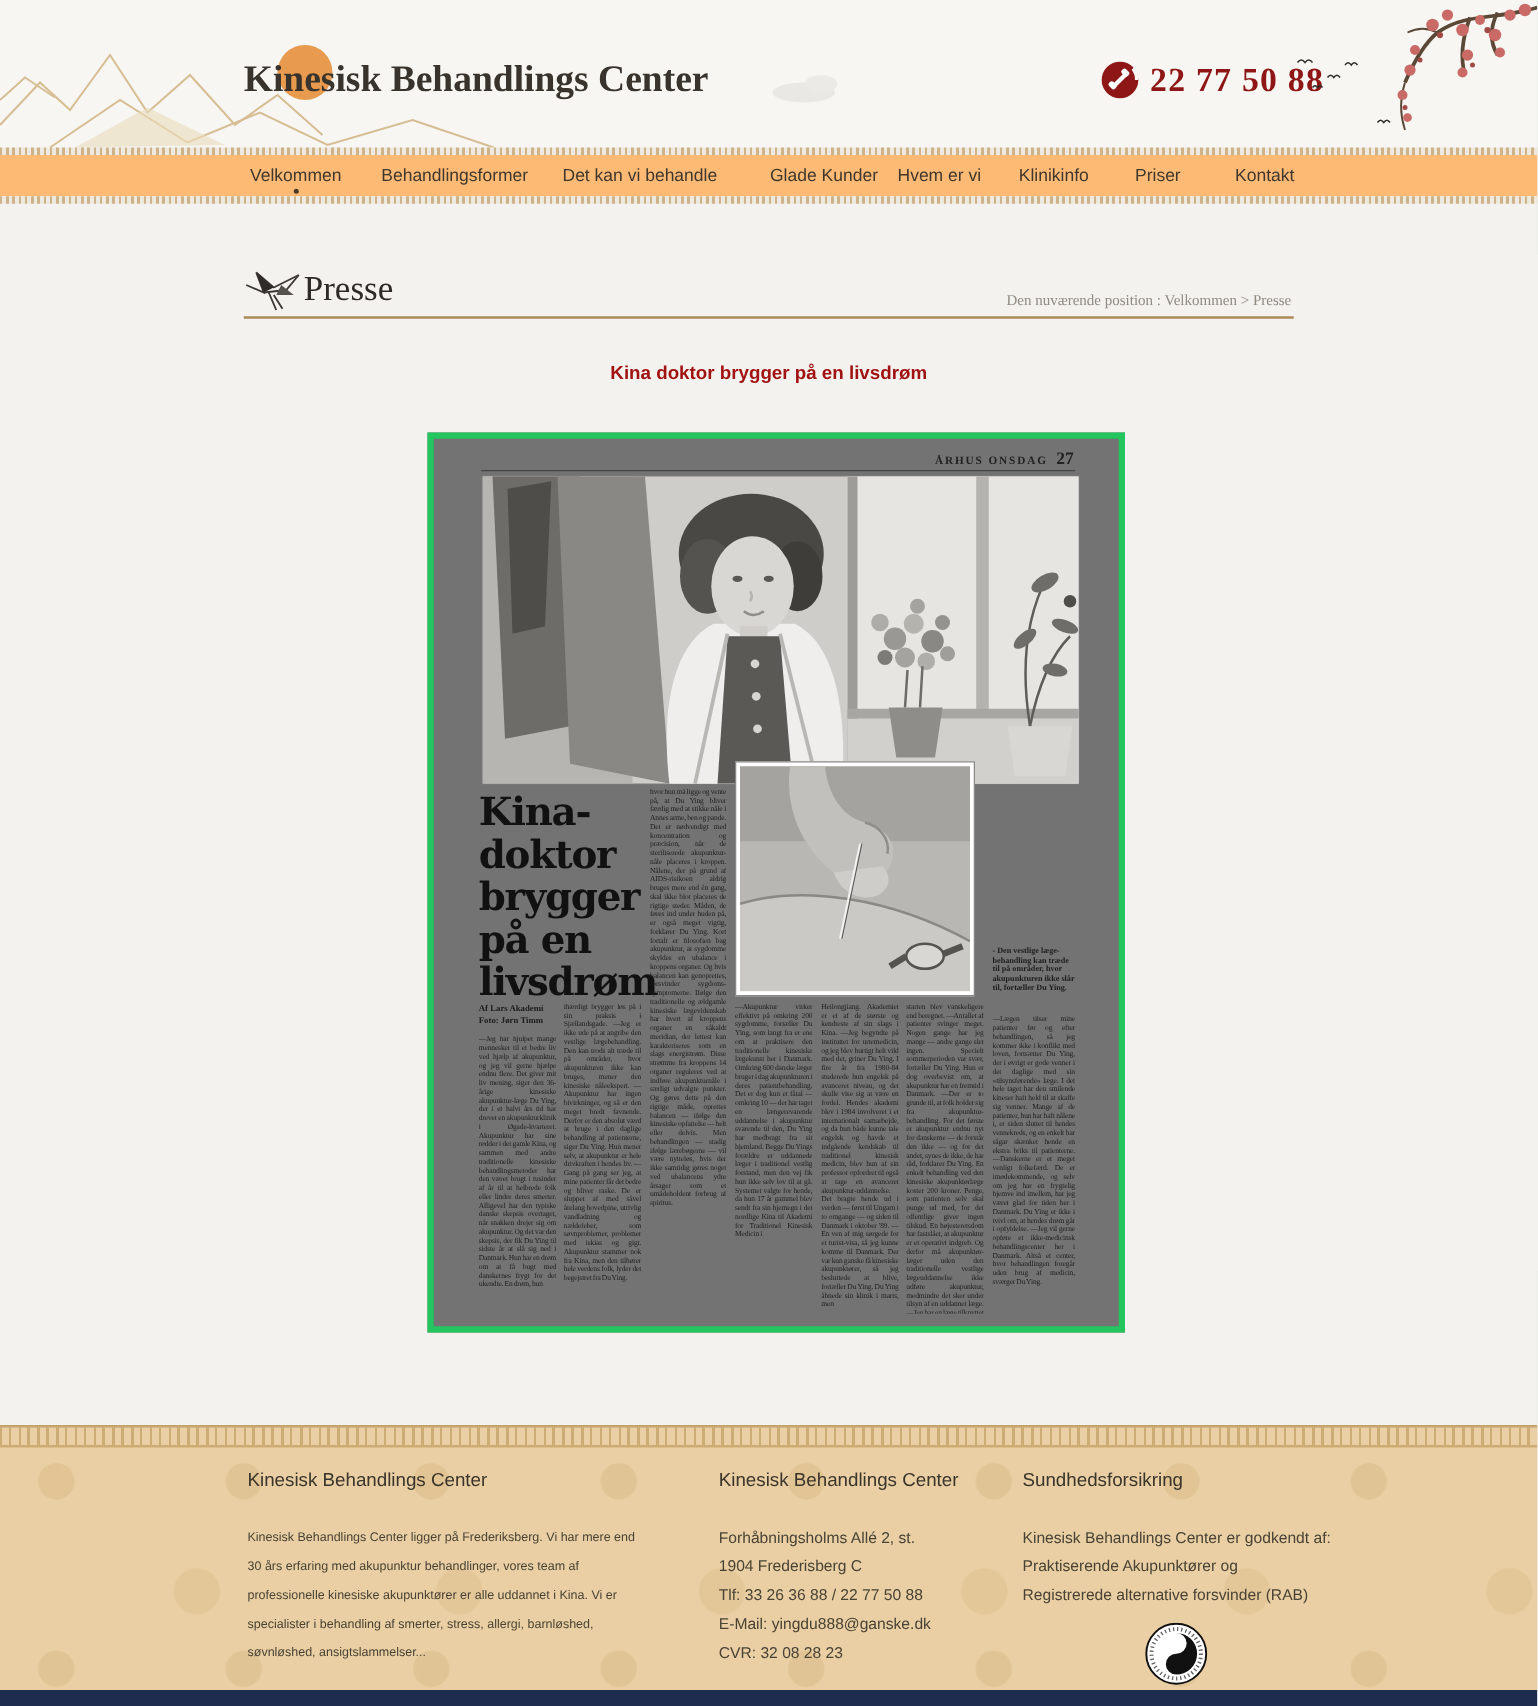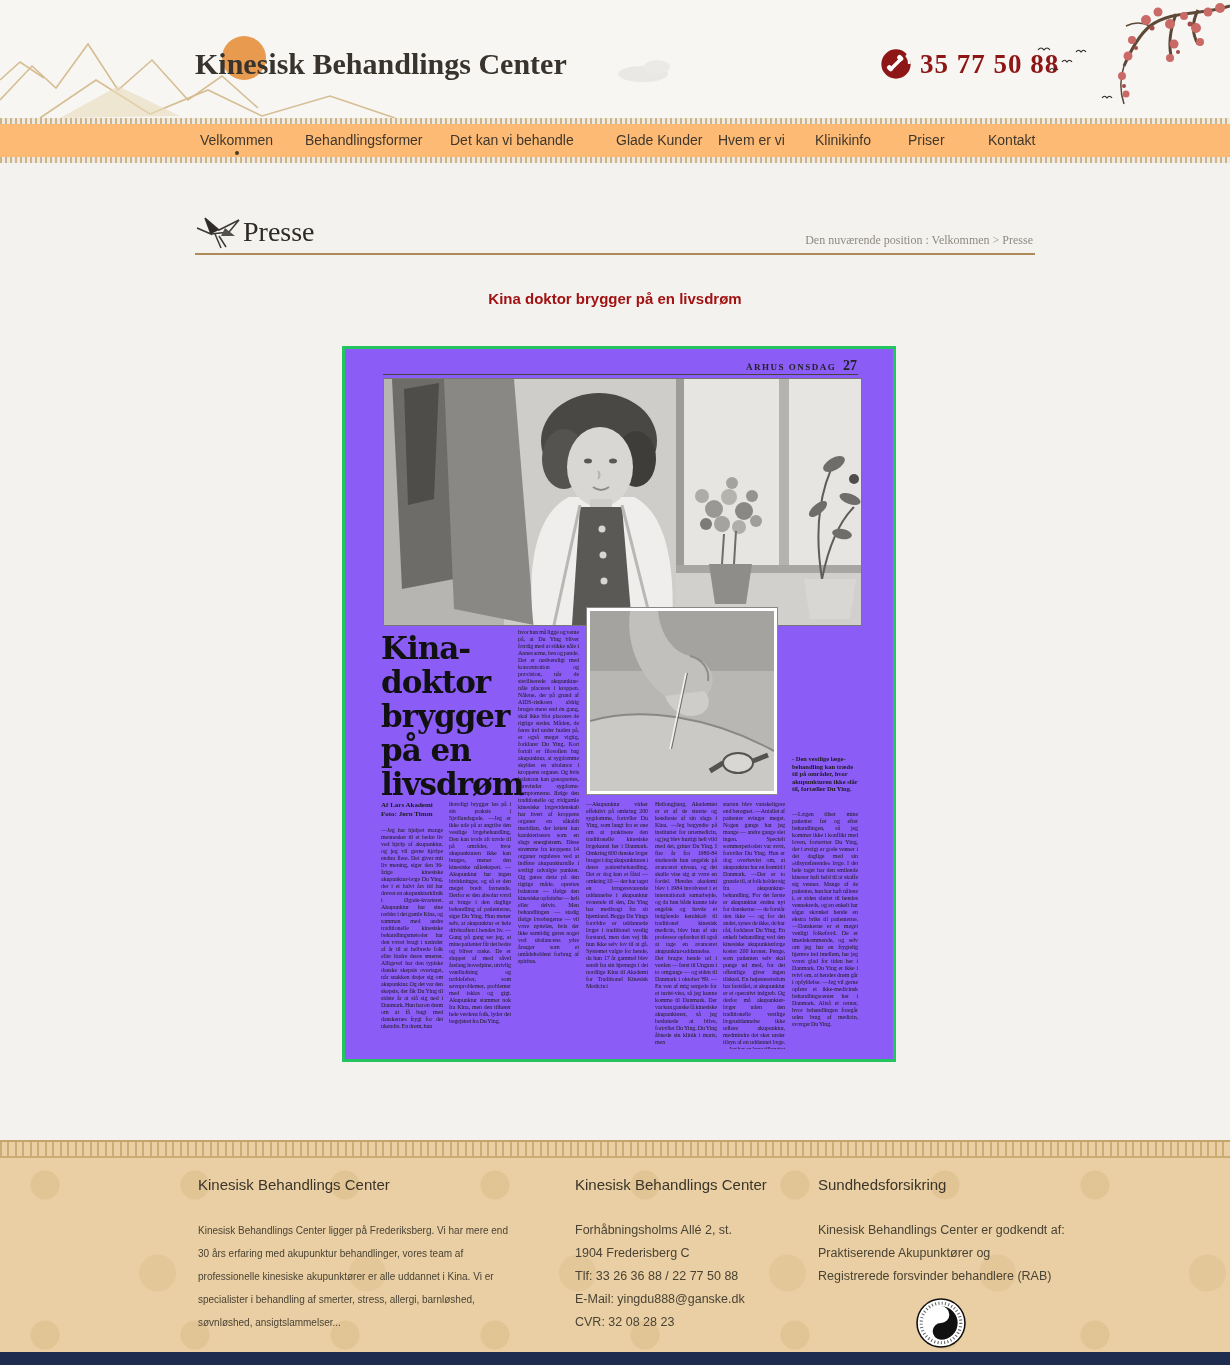--- a/index.html
+++ b/index.html
@@ -32,21 +32,21 @@
   .nav-item:nth-of-type(8){left:988px;}
   .nav-item.active::after{content:"";position:absolute;left:50%;bottom:2px;width:4px;height:4px;margin-left:-2px;border-radius:50%;background:#4a3b28;}
   
   .presse-row{position:absolute;left:195px;top:214px;width:840px;height:38px;}
   .crane{position:absolute;left:0;top:0;}
   .presse-title{position:absolute;left:48px;top:2px;font-family:"Liberation Serif",serif;font-size:28px;color:#2e2a25;}
   .breadcrumb{position:absolute;right:2px;bottom:4px;font-size:12px;color:#8f8a82;cursor:pointer;font-family:Liberation Serif, serif;}
   .divider{position:absolute;left:195px;top:253px;width:840px;height:2px;background:#ac8b58;}
   .article-heading{position:absolute;left:0;top:290px;width:1230px;text-align:center;font-weight:700;font-size:15px;color:#a11212;}
   
-  .paper{position:absolute;left:342px;top:346px;width:548px;height:710px;background:#8b5cf6;border:3px solid #22c55e;
+  .paper{position:absolute;left:342px;top:346px;width:548px;height:710px;background:#737373;border:5px solid #22c55e;
          font-family:"Liberation Serif",serif;color:#1c1c1c;}
   .np-masthead{position:absolute;right:36px;top:9px;font-weight:700;font-size:9px;letter-spacing:1.5px;color:#222;}
   .np-masthead .np-pg{font-size:14px;letter-spacing:0;margin-left:3px;}
   .np-rule{position:absolute;left:38px;right:35px;top:25px;height:1px;background:#444;}
   .np-photo-main{position:absolute;left:38px;top:29px;width:477px;height:246px;border:1px solid #777;}
   .np-headline{position:absolute;left:36px;top:282px;width:152px;font-weight:700;font-size:31px;line-height:34px;letter-spacing:-1px;color:#111;font-family:"DejaVu Serif",serif;}
   .np-byline{position:absolute;left:36px;top:452px;width:90px;font-weight:700;font-size:7px;line-height:9px;}
   .np-col{position:absolute;font-size:6px;line-height:7px;text-align:justify;overflow:hidden;letter-spacing:-0.1px;word-spacing:-0.5px;}
   .col1{left:36px;top:478px;width:62px;height:222px;}
   .col2{left:104px;top:452px;width:62px;height:248px;}
@@ -98,21 +98,21 @@
     <div class="phone-wrap">
       <svg width="32" height="32" viewBox="0 0 24 24">
         <circle cx="12" cy="12" r="11" fill="#8e1616"></circle>
         <path d="M20.5,4 A11,11 0 0 1 23,12 L21,12 A9,9 0 0 0 19,6 Z" fill="#f7f6f3"></path>
         <g transform="rotate(-45 12 12)" fill="#ffffff">
           <rect x="6.2" y="10.7" width="11.6" height="2.6" rx="1.3"></rect>
           <rect x="4.8" y="8.6" width="3.6" height="5" rx="1.6"></rect>
           <rect x="15.6" y="8.6" width="3.6" height="5" rx="1.6"></rect>
         </g>
       </svg>
-      <span class="phone-number">35 77 50 88</span>
+      <span class="phone-number">22 77 50 88</span>
     </div>
 
     <svg class="birds" width="60" height="40" viewBox="0 0 60 40">
       <g stroke="#2f2d2a" stroke-width="1.2" fill="none">
         <path d="M6,10 q3,-4 6,0 q3,-4 6,0"></path>
         <path d="M30,22 q2.5,-3.5 5,0 q2.5,-3.5 5,0"></path>
         <path d="M44,12 q2.5,-3.5 5,0 q2.5,-3.5 5,0"></path>
         <path d="M18,30 q2,-3 4,0 q2,-3 4,0"></path>
       </g>
     </svg>
@@ -297,21 +297,21 @@
       <div class="fline">1904 Frederisberg C</div>
       <div class="fline">Tlf: 33 26 36 88 / 22 77 50 88</div>
       <div class="fline">E-Mail: yingdu888@ganske.dk</div>
       <div class="fline">CVR: 32 08 28 23</div>
     </div>
 
     <div class="fcol fcol3">
       <h4>Sundhedsforsikring</h4>
       <div class="fline">Kinesisk Behandlings Center er godkendt af:</div>
       <div class="fline">Praktiserende Akupunktører og</div>
-      <div class="fline">Registrerede forsvinder behandlere (RAB)</div>
+      <div class="fline">Registrerede alternative forsvinder (RAB)</div>
       <div class="flogos">
         <svg width="50" height="50" viewBox="0 0 48 48">
           <circle cx="24" cy="24" r="23" fill="#ffffff" stroke="#111111" stroke-width="1.5"></circle>
           <circle cx="24" cy="24" r="19" fill="none" stroke="#111111" stroke-width="3" stroke-dasharray="1 2.2" opacity="0.65"></circle>
           <path d="M24,8 a16,16 0 0 1 0,32 a8,8 0 0 1 0,-16 a8,8 0 0 0 0,-16 Z" fill="#111111"></path>
           <circle cx="24" cy="16" r="2.6" fill="#ffffff"></circle>
           <circle cx="24" cy="32" r="2.6" fill="#111111"></circle>
         </svg>
         <svg width="62" height="52" viewBox="0 0 62 52">
           <g stroke="#2e6ca8" stroke-width="1.5" fill="none">

